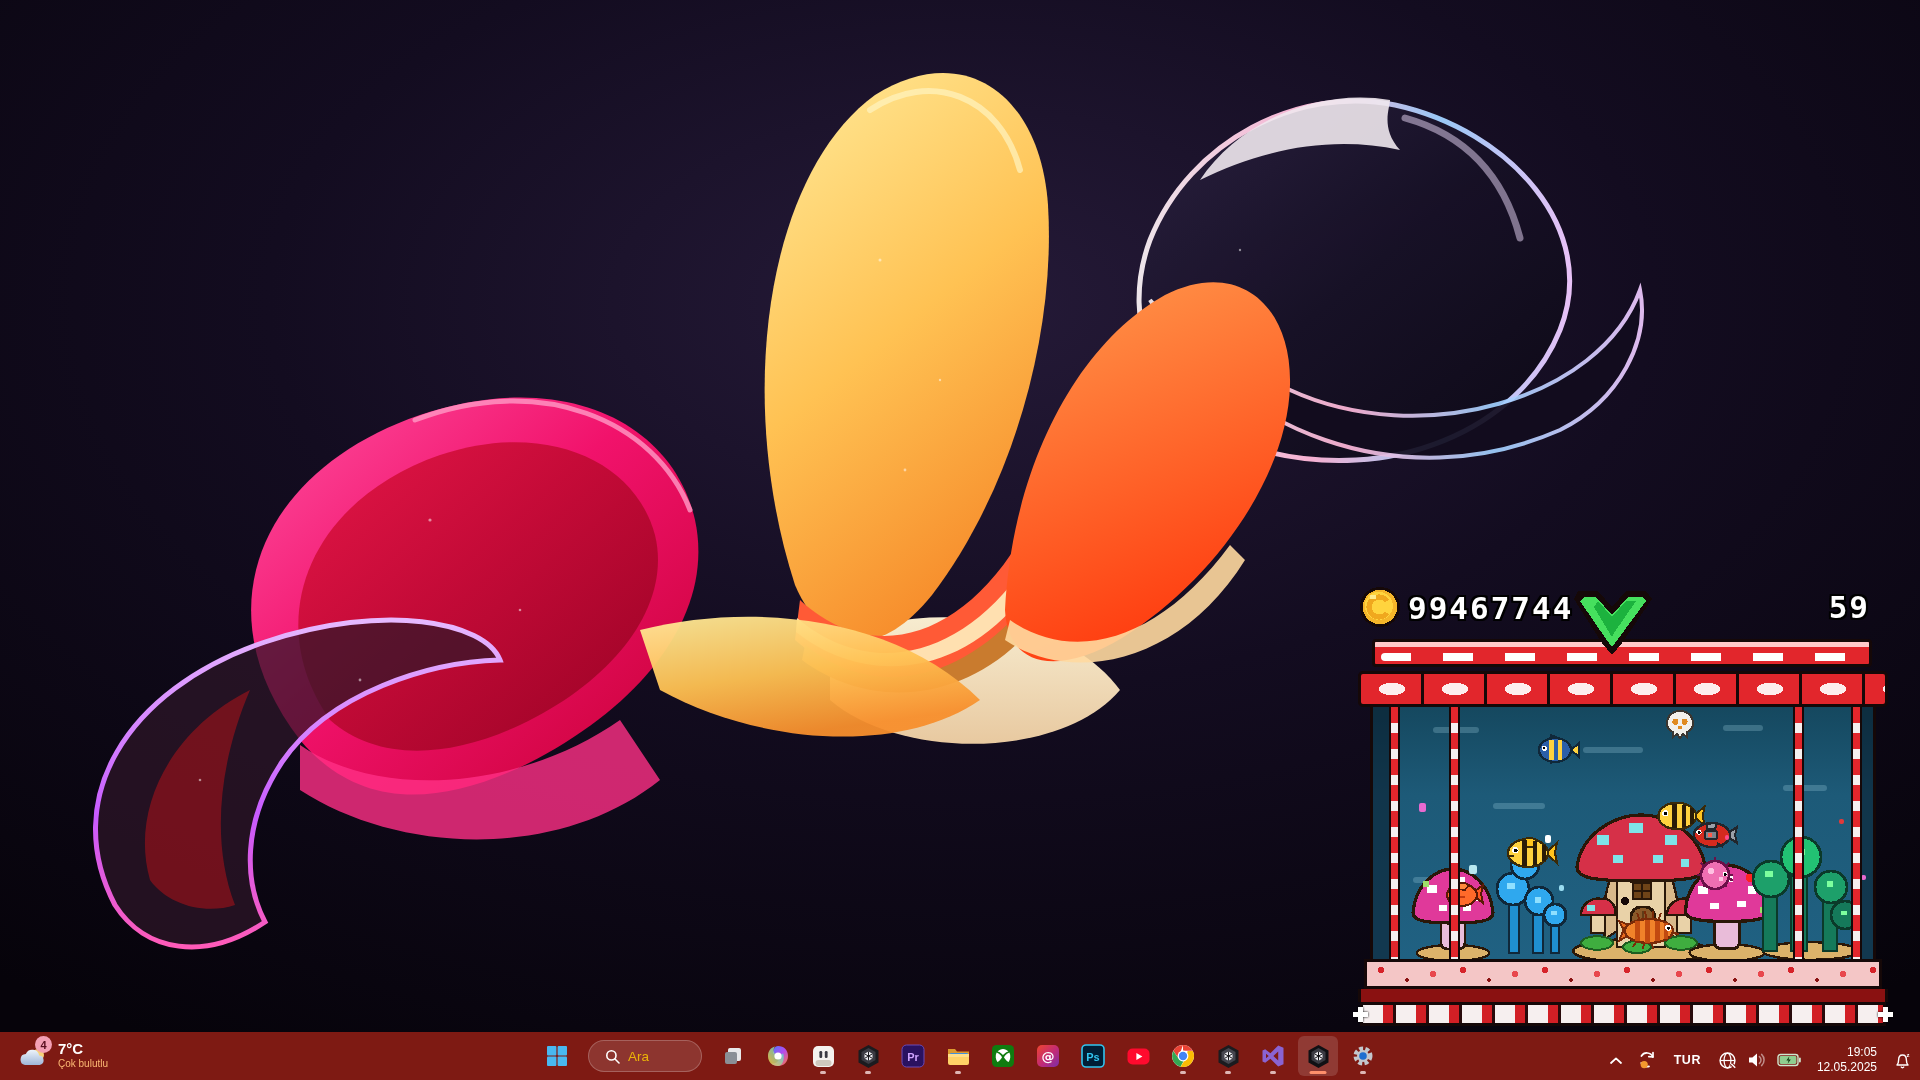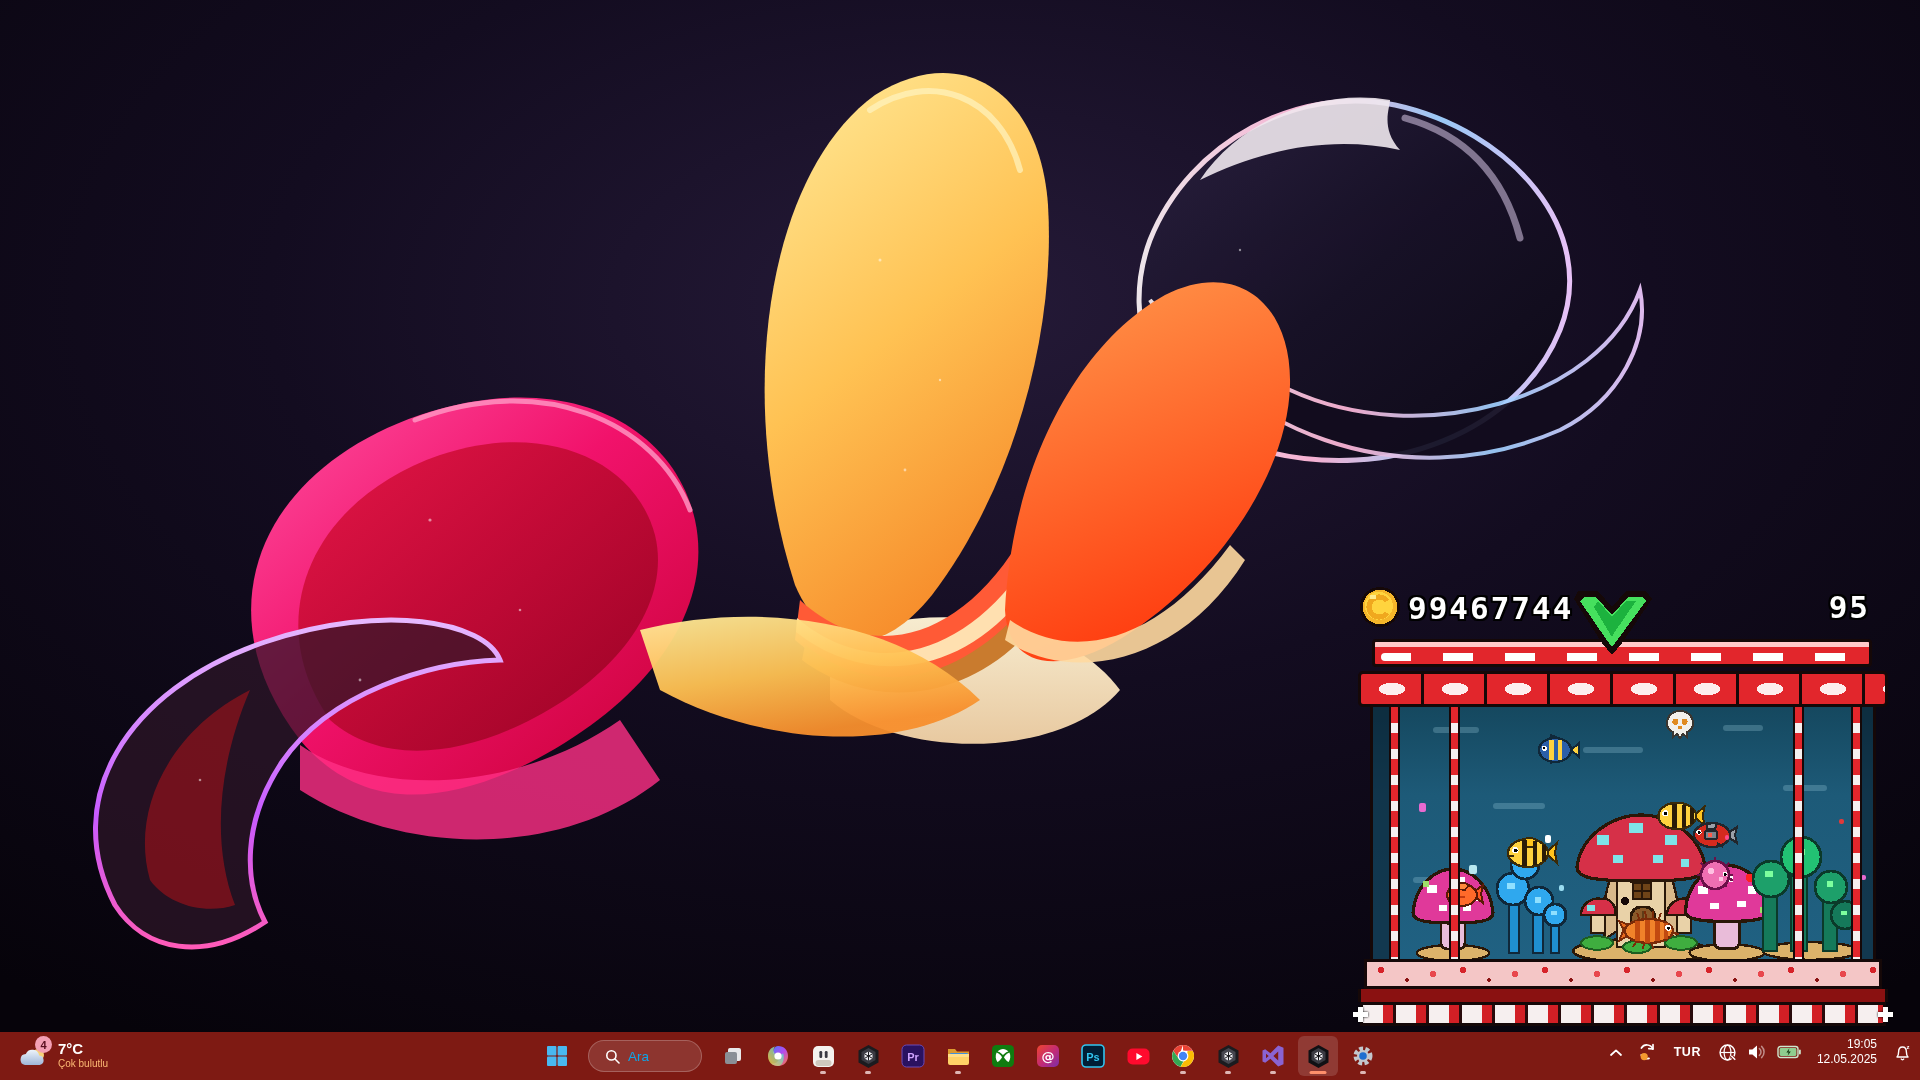--- a/index.html
+++ b/index.html
@@ -82,23 +82,23 @@
     display:flex; align-items:center; justify-content:center; cursor:pointer; }
   .app-btn.active { background:rgba(255,255,255,.14); }
   .app-btn .dot { position:absolute; bottom:2px; left:50%; transform:translateX(-50%);
     width:6px; height:3px; border-radius:2px; background:rgba(255,235,235,.75); display:none; }
   .app-btn.running .dot { display:block; }
   .app-btn.active .dot { width:17px; background:#ff8f6b; }
 
   .tb-search { height:32px; min-width:114px; border-radius:16px; margin:0 6px;
     background:rgba(255,255,255,.12); border:1px solid rgba(255,255,255,.22);
     display:flex; align-items:center; gap:8px; padding:0 16px; cursor:pointer; }
-  .tb-search span { font-size:13.5px; color:#0ea5e9; }
-
-  .tb-tray { position:absolute; right:2px; top:0; height:48px; display:flex; align-items:flex-start; gap:2px; }
+  .tb-search span { font-size:13.5px; color:#eab308; }
+
+  .tb-tray { position:absolute; right:2px; top:0; height:48px; display:flex; align-items:flex-end; gap:2px; }
   .tray-btn { height:40px; border-radius:6px; display:flex; align-items:center; justify-content:center;
     padding:0 6px; cursor:pointer; gap:6px; }
   .tray-lang { font-size:12.5px; font-weight:600; letter-spacing:.5px; padding:0 9px; }
   .tray-clock { text-align:right; font-size:12px; line-height:15px; padding:0 8px; }
 
   .ico { display:block; }
 </style>
 </head>
 <body>
 
@@ -199,21 +199,21 @@
       <circle cx="10.4" cy="10.4" r="7" fill="#ffd43e"></circle>
       <path d="M14.5,8 A5 5 0 1 0 14.5,14" stroke="#f0a81e" stroke-width="2.6" fill="none"></path>
       <rect x="6" y="5" width="3" height="2" fill="#ffeb8f"></rect>
     </svg>
     <div class="aq-coins pixel-num">99467744</div>
     <svg class="aq-arrow" width="86" height="76" viewBox="0 0 43 38" shape-rendering="crispEdges">
       <path d="M4,4 L14,4 L21,12 L28,4 L38,4 L41,8 L26,30 L21,36 L16,30 L2,8 Z" fill="#150808"></path>
       <path d="M7,7 L13,7 L21,16 L29,7 L36,7 L38,9 L24,28 L21,32 L18,28 L5,9 Z" fill="#46e05e"></path>
       <path d="M14,9 L21,17 L28,9 L33,9 L22,25 L21,27 L12,12 Z" fill="#1cb23e"></path>
     </svg>
-    <div class="aq-level pixel-num">95</div>
+    <div class="aq-level pixel-num">59</div>
 
     <div class="aq-bar1"></div>
     <div class="aq-bar2"></div>
 
     <div class="aq-water">
       <div class="aq-side-shade" style="left:0"></div>
       <div class="aq-side-shade" style="right:0"></div>
 
       <div class="streak" style="left:60px; top:20px; width:46px"></div>
       <div class="streak" style="left:210px; top:40px; width:60px"></div>

